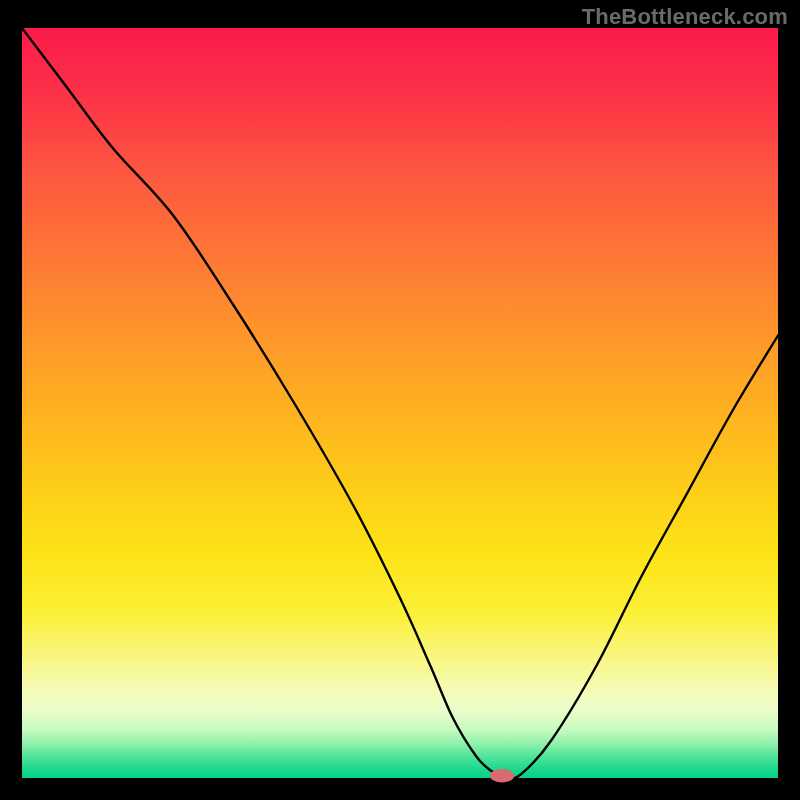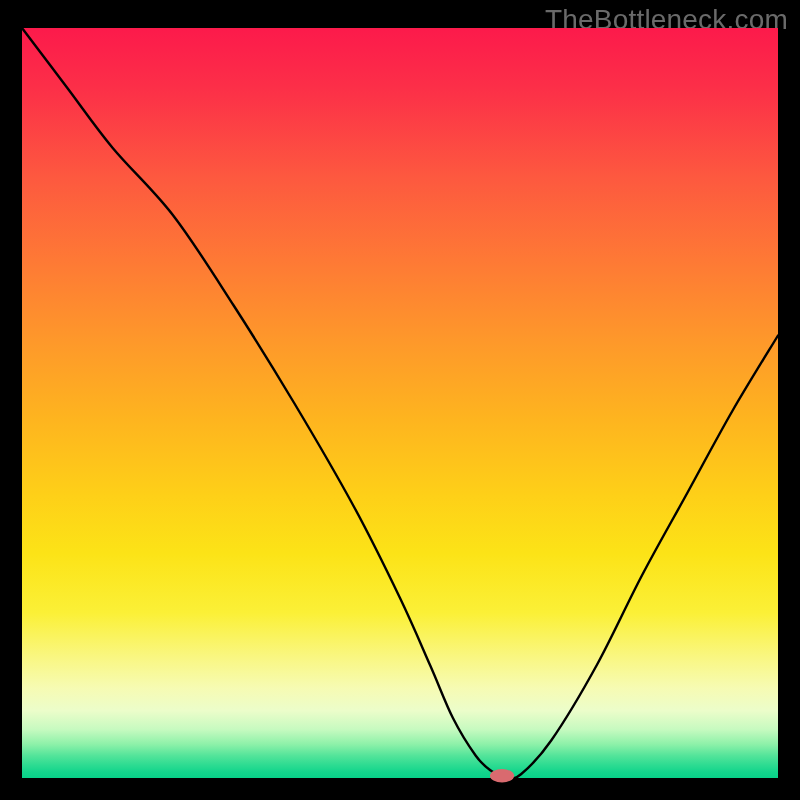--- a/index.html
+++ b/index.html
@@ -15,22 +15,22 @@
     position: relative;
     width: 800px;
     height: 800px;
     background: #000;
   }
   .watermark {
     position: absolute;
     top: 4px;
     right: 12px;
     color: #6a6a6a;
-    font-size: 28px;
-    font-weight: 400;
+    font-size: 22px;
+    font-weight: 700;
     letter-spacing: 0.2px;
     user-select: none;
   }
   .plot-area {
     position: absolute;
     left: 22px;
     top: 28px;
     width: 756px;
     height: 750px;
   }

